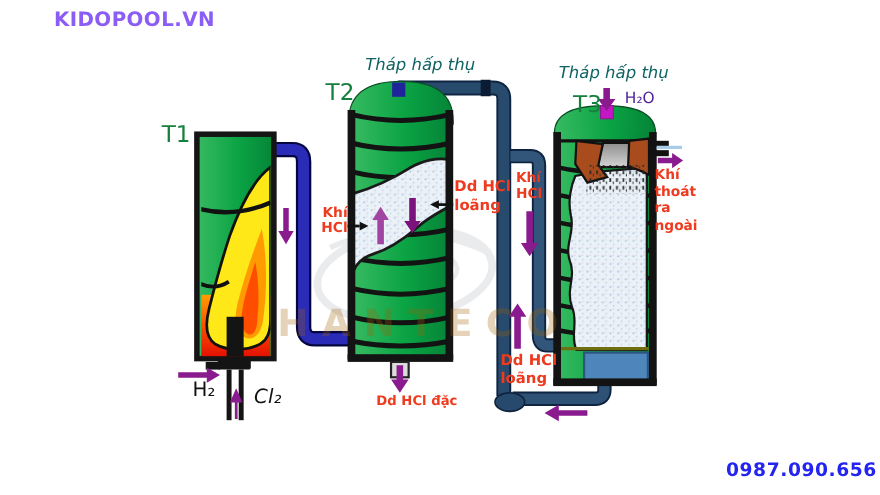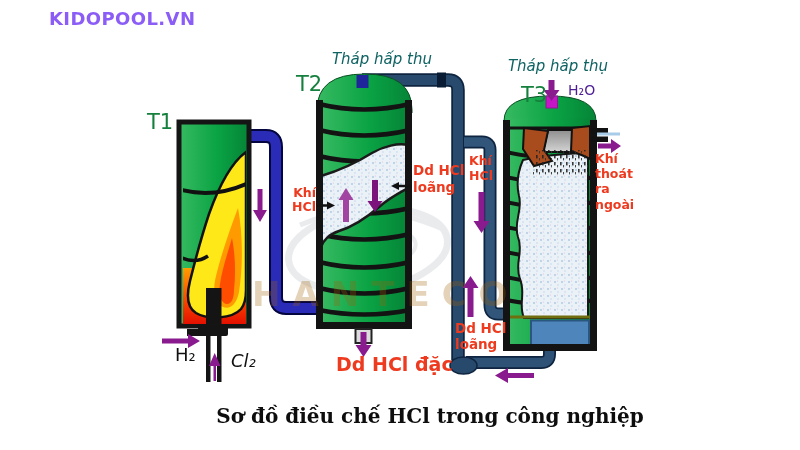--- a/index.html
+++ b/index.html
@@ -12,21 +12,21 @@
   .tt1{left:149px;top:85px;width:146px;}
   .tt2{left:300px;top:50px;width:132px;}
   .tt3{left:474px;top:57px;width:134px;}
   .tcode{font-size:21px;color:#15803d;}
   .tc1{left:147px;top:110px;} .tc2{left:296px;top:72px;} .tc3{left:521px;top:83px;}
   .red{color:#ee3a1e;font-weight:bold;font-size:13px;line-height:15px;}
   .khi-t2{left:282px;top:186px;width:34px;text-align:right;font-size:12.5px;line-height:13.5px;}
   .loang-t2{left:413px;top:162px;font-size:13.5px;line-height:17px;}
   .khi-t3{left:469px;top:153px;font-size:12.5px;line-height:15px;}
   .loang-t3{left:455px;top:320px;font-size:13.5px;line-height:16px;}
-  .dac{left:336px;top:357px;width:86px;text-align:center;font-size:19px;}
+  .dac{left:336px;top:357px;width:86px;text-align:center;font-size:12px;}
   .thoat{left:595px;top:151px;font-size:12.5px;line-height:15.2px;}
   .chem{font-size:18px;color:#111;}
   .h2{left:175px;top:344px;} .cl2{left:231px;top:350px;font-style:italic;}
   .h2o{left:568px;top:82px;font-size:14px;color:#4c1d95;}
   .caption{left:155px;top:404px;width:550px;text-align:center;
            font-family:"DejaVu Serif","Liberation Serif",serif;
            font-size:20px;font-weight:bold;color:#0d0d0d;}
   .phone{left:660px;top:418px;width:132px;text-align:right;font-size:17px;font-weight:800;
          color:#2424f0;letter-spacing:.5px;}
   .watermark{left:252px;top:274px;z-index:2;font-size:34px;font-weight:bold;color:#a16207;
@@ -221,15 +221,15 @@
   <div>loãng</div>
 </div>
 <div class="lbl red dac">Dd HCl đặc</div>
 <div class="lbl red thoat">
   <div>Khí</div>
   <div>thoát</div>
   <div>ra</div>
   <div>ngoài</div>
 </div>
 
-<div class="lbl caption">Sơ đồ điều chế HCl trong công nghiệp</div>
+<div class="lbl phone">0987.090.656</div>
 
 </div>
 
 </body></html>

